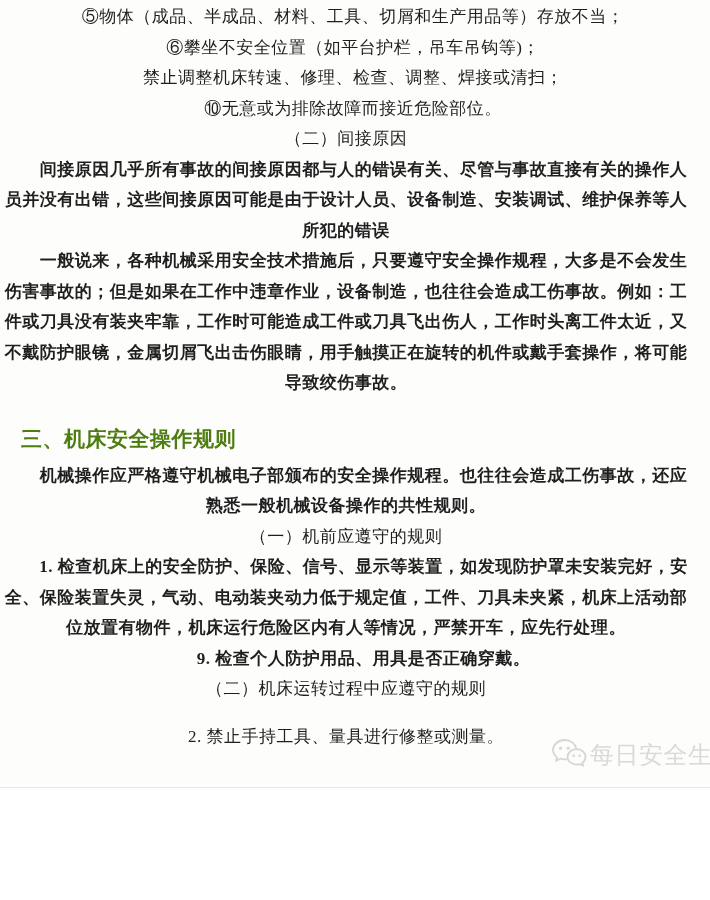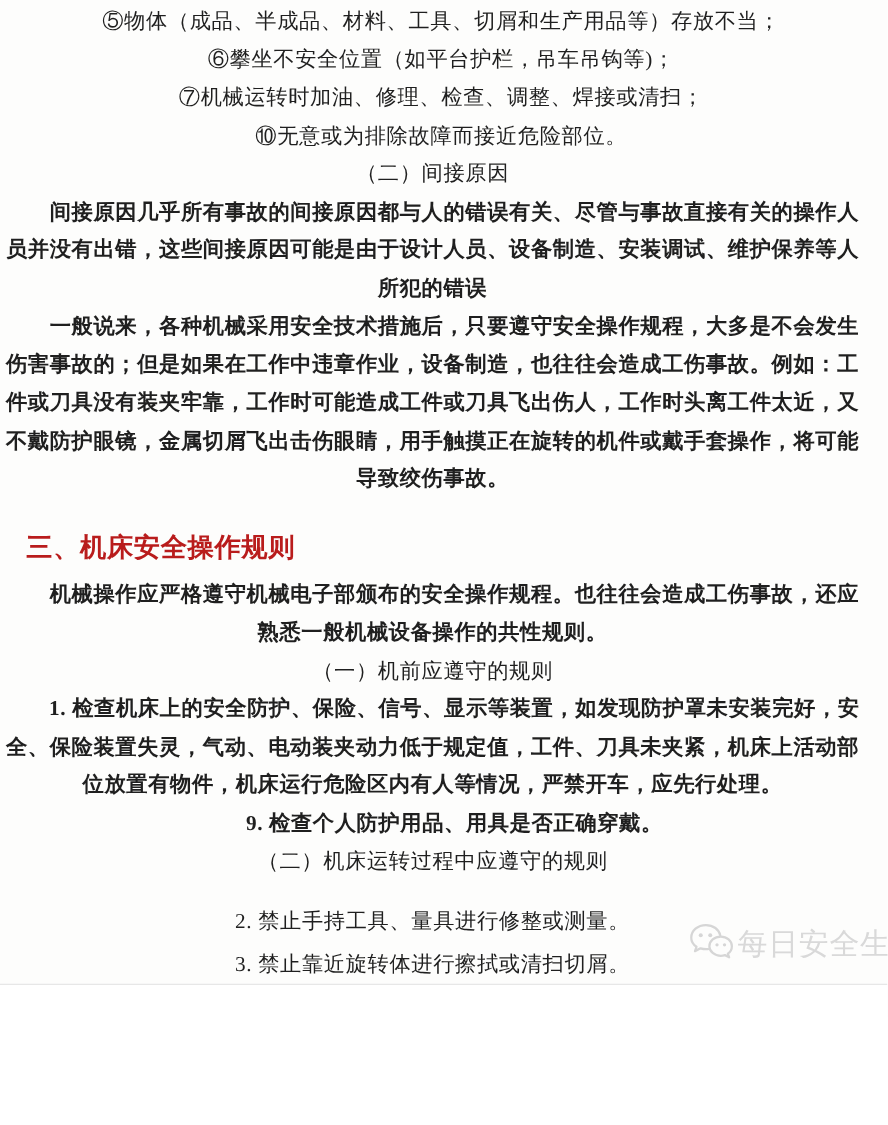--- a/index.html
+++ b/index.html
@@ -47,21 +47,21 @@
     line-height: 30.5px;
     text-align: justify;
     font-weight: bold;
   }
   .p-general { margin-top: 2px; }
   .chapter {
     font-family: "Liberation Sans", sans-serif;
     font-weight: bold;
     font-size: 21px;
     line-height: 26px;
-    color: #b91c1c;
+    color: #4d7c0f;
     margin: 27px 0 9px 17px;
   }
   .sub-heading {
     margin-left: 27px;
     line-height: 30.5px;
   }
   .sub-1 { margin-top: 3px; }
   .sub-2 { margin-top: 2px; }
   .item-2 { margin-top: 6px; }
   .rules { margin-top: 14px; }
@@ -92,39 +92,38 @@
   }
 </style>
 </head>
 <body>
 
 <div class="upper-tint"></div>
 
 <div class="doc">
   <p class="item">⑤物体（成品、半成品、材料、工具、切屑和生产用品等）存放不当；</p>
   <p class="item">⑥攀坐不安全位置（如平台护栏，吊车吊钩等)；</p>
-  <p class="item">⑦机械运转时加油、修理、检查、调整、焊接或清扫；</p>
+  <p class="item">禁止调整机床转速、修理、检查、调整、焊接或清扫；</p>
   <p class="item">⑩无意或为排除故障而接近危险部位。</p>
 
   <p class="sec-heading">（二）间接原因</p>
   <p class="para">间接原因几乎所有事故的间接原因都与人的错误有关、尽管与事故直接有关的操作人员并没有出错，这些间接原因可能是由于设计人员、设备制造、安装调试、维护保养等人所犯的错误</p>
   <p class="para p-general">一般说来，各种机械采用安全技术措施后，只要遵守安全操作规程，大多是不会发生伤害事故的；但是如果在工作中违章作业，设备制造，也往往会造成工伤事故。例如：工件或刀具没有装夹牢靠，工作时可能造成工件或刀具飞出伤人，工作时头离工件太近，又不戴防护眼镜，金属切屑飞出击伤眼睛，用手触摸正在旋转的机件或戴手套操作，将可能导致绞伤事故。</p>
 
   <h2 class="chapter">三、机床安全操作规则</h2>
   <p class="para">机械操作应严格遵守机械电子部颁布的安全操作规程。也往往会造成工伤事故，还应熟悉一般机械设备操作的共性规则。</p>
 
   <p class="sub-heading sub-1">（一）机前应遵守的规则</p>
   <p class="para">1. 检查机床上的安全防护、保险、信号、显示等装置，如发现防护罩未安装完好，安全、保险装置失灵，气动、电动装夹动力低于规定值，工件、刀具未夹紧，机床上活动部位放置有物件，机床运行危险区内有人等情况，严禁开车，应先行处理。</p>
   <p class="para item-2">9. 检查个人防护用品、用具是否正确穿戴。</p>
 
   <p class="sub-heading sub-2">（二）机床运转过程中应遵守的规则</p>
 
   <div class="rules">
     <p class="rule">2. 禁止手持工具、量具进行修整或测量。</p>
-    <p class="rule">3. 禁止靠近旋转体进行擦拭或清扫切屑。</p>
   </div>
 </div>
 
 <div class="seam"></div>
 
 <div class="watermark">
   <svg class="wm-icon" width="36" height="33" viewBox="0 0 36 33" aria-hidden="true">
     <g fill="none" stroke="#d6d6d6" stroke-width="1.8" stroke-linecap="round" stroke-linejoin="round">
       <path d="M15.5 21.3c-.5.05-1 .08-1.5.08-1.6 0-3.2-.25-4.6-.7L5 22.9l1.2-3.5C3.6 17.6 2 15 2 12.1 2 6.5 7.2 2 13.7 2c5.8 0 10.6 3.6 11.5 8.3"></path>
       <path d="M25.6 11.2c-5 0-9.1 3.4-9.1 7.7 0 4.2 4.1 7.7 9.1 7.7 1.2 0 2.3-.2 3.4-.5l3.3 1.7-1-2.9c2-1.4 3.2-3.6 3.2-6 0-4.3-4-7.7-8.9-7.7z"></path>

